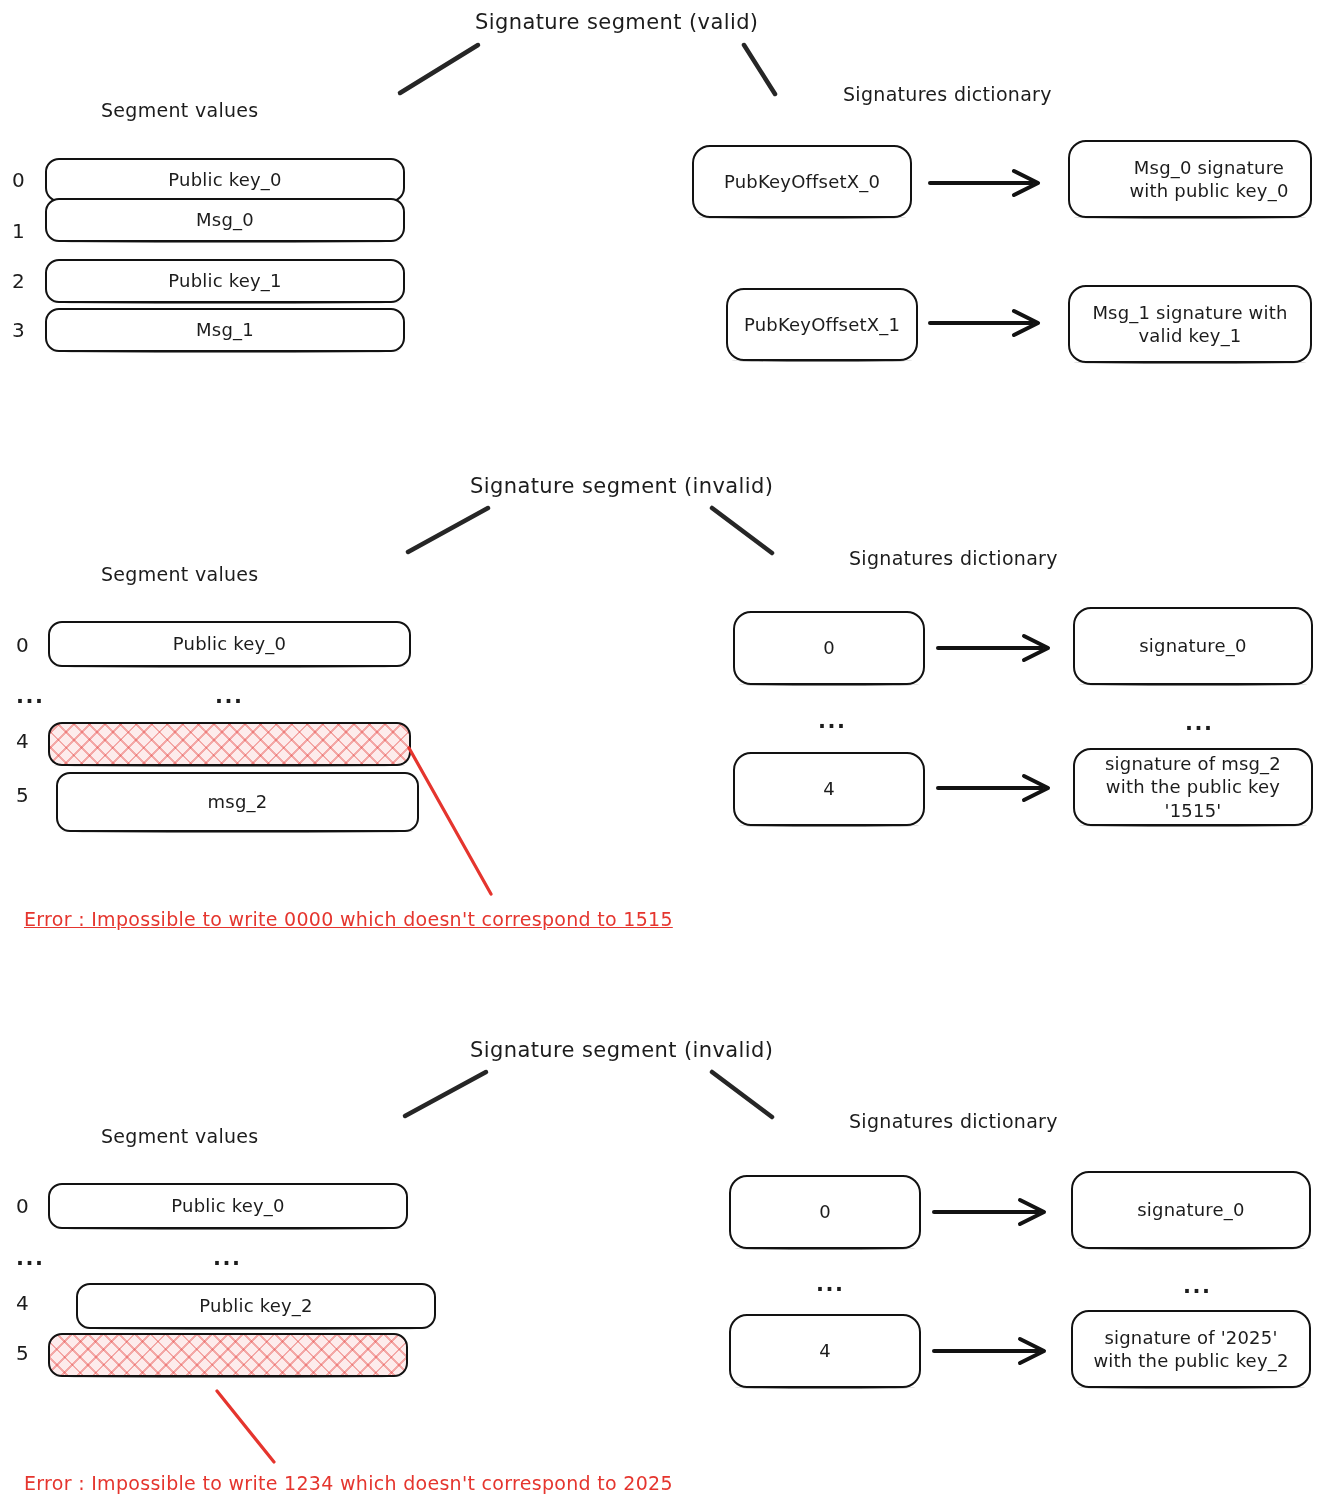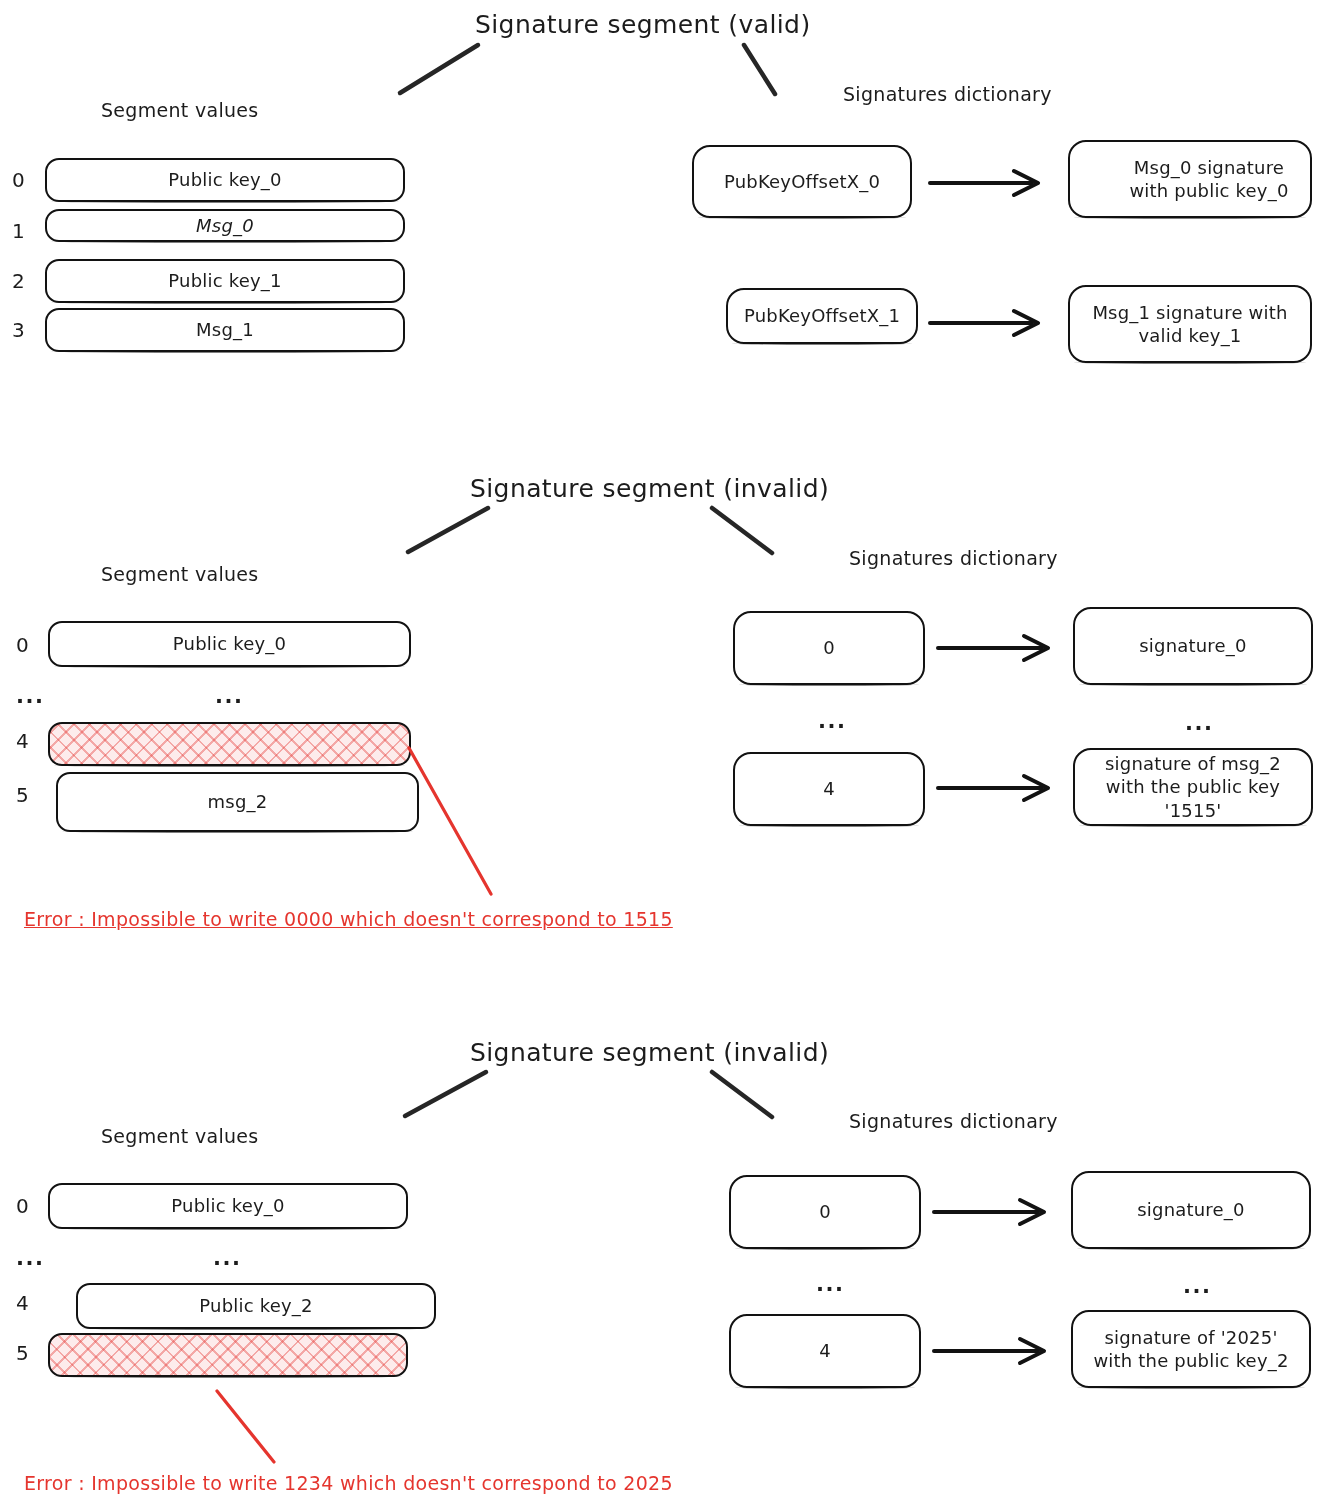--- a/index.html
+++ b/index.html
@@ -16,21 +16,21 @@
     color: #1c1c1c;
     overflow: hidden;
   }
 
   
   .panel { position: absolute; left: 0; top: 0; width: 1328px; }
 
   
   .seg-title {
     position: absolute;
-    font-size: 25px;
+    font-size: 21px;
     letter-spacing: 0.4px;
     white-space: nowrap;
     color: #1c1c1c;
   }
   .branch-svg { position: absolute; overflow: visible; }
 
   
   .col-caption {
     position: absolute;
     font-size: 19px;
@@ -132,36 +132,36 @@
     <line x1="744" y1="45" x2="775" y2="94" stroke="#262626" stroke-width="4.5" stroke-linecap="round"></line>
   </svg>
 
   <div class="col-caption" style="left:101px; top:99px;">Segment values</div>
   <div class="col-caption" style="left:843px; top:83px;">Signatures dictionary</div>
 
   <div class="row-index" style="left:12px; top:170px;">0</div>
   <div class="sbox" style="left:45px; top:158px; width:360px; height:44px;">Public key_0</div>
 
   <div class="row-index" style="left:12px; top:221px;">1</div>
-  <div class="sbox" style="left:45px; top:209px; width:360px; height:33px;font-style:italic;">Msg_0</div>
+  <div class="sbox" style="left:45px; top:198px; width:360px; height:44px;">Msg_0</div>
 
   <div class="row-index" style="left:12px; top:271px;">2</div>
   <div class="sbox" style="left:45px; top:259px; width:360px; height:44px;">Public key_1</div>
 
   <div class="row-index" style="left:12px; top:320px;">3</div>
   <div class="sbox" style="left:45px; top:308px; width:360px; height:44px;">Msg_1</div>
 
   <div class="sbox wide-radius" style="left:692px; top:145px; width:220px; height:73px;">PubKeyOffsetX_0</div>
   <svg class="arrow-svg" style="left:930px; top:168px; width:130px; height:30px;">
     <line x1="0" y1="15" x2="102" y2="15" stroke="#121212" stroke-width="4" stroke-linecap="round"></line>
     <polyline points="84,3 108,15 84,27" fill="none" stroke="#121212" stroke-width="4" stroke-linecap="round" stroke-linejoin="round"></polyline>
   </svg>
   <div class="sbox wide-radius" style="left:1068px; top:140px; width:244px; height:78px;padding-left:48px;">Msg_0 signature with public key_0</div>
 
-  <div class="sbox wide-radius" style="left:726px; top:288px; width:192px; height:56px;">PubKeyOffsetX_1</div>
+  <div class="sbox wide-radius" style="left:726px; top:288px; width:192px; height:73px;">PubKeyOffsetX_1</div>
   <svg class="arrow-svg" style="left:930px; top:308px; width:130px; height:30px;">
     <line x1="0" y1="15" x2="102" y2="15" stroke="#121212" stroke-width="4" stroke-linecap="round"></line>
     <polyline points="84,3 108,15 84,27" fill="none" stroke="#121212" stroke-width="4" stroke-linecap="round" stroke-linejoin="round"></polyline>
   </svg>
   <div class="sbox wide-radius" style="left:1068px; top:285px; width:244px; height:78px;">Msg_1 signature with valid key_1</div>
 </div>
 
 <div class="panel">
 
   <div class="seg-title" style="left:470px; top:474px;">Signature segment (invalid)</div>

